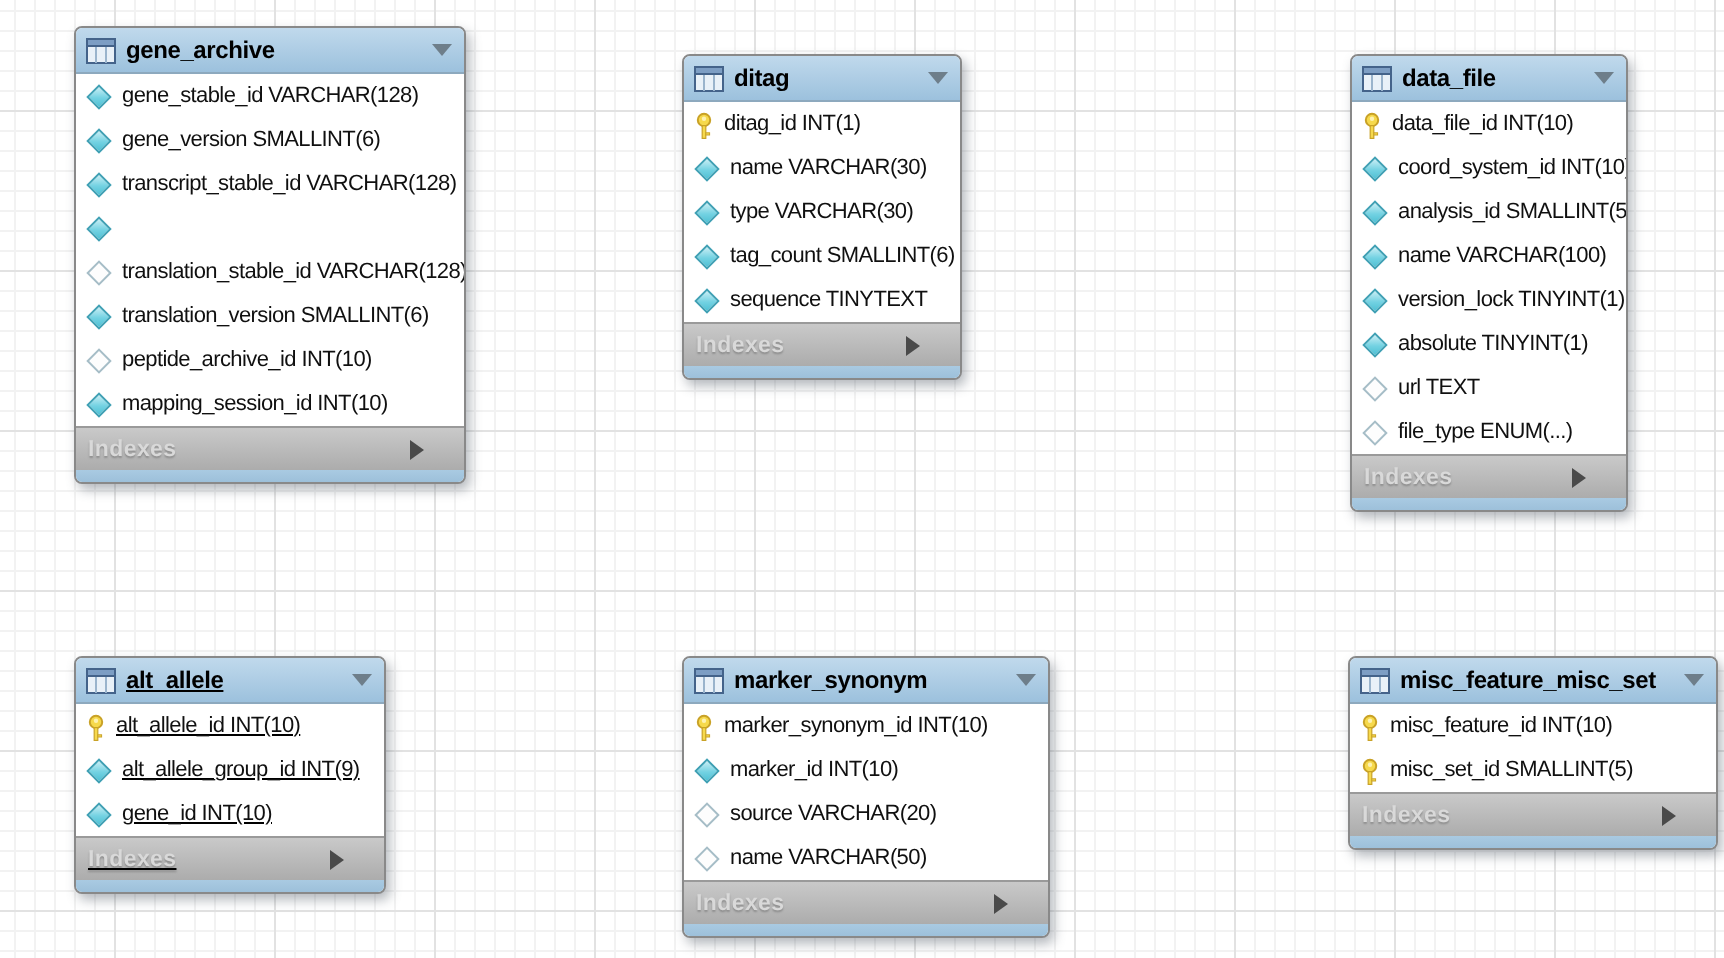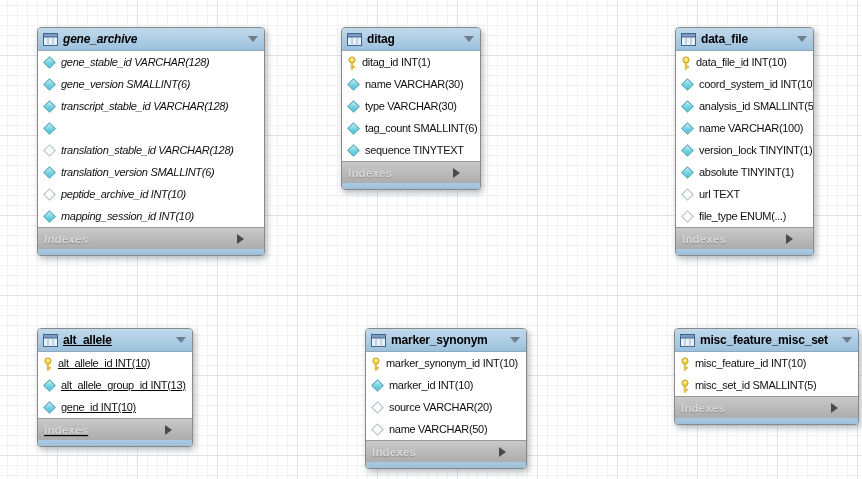--- a/index.html
+++ b/index.html
@@ -55,25 +55,25 @@
   .flabel{
     font-size:11.5px;font-weight:bold;color:#d9d9d9;
     text-shadow:0 1px 1px #8d8d8d;letter-spacing:0.2px;
   }
   .farrow{
     width:0;height:0;
     border-top:5px solid transparent;border-bottom:5px solid transparent;
     border-left:7px solid #4a4a4a;
   }
   .bstrip{height:6px;background:linear-gradient(#a9cae2,#9dc0da);}
-  #tbl-gene-archive{left:37px;top:27px;width:228px;font-style:italic;}
+  #tbl-gene-archive{left:37px;top:13px;width:196px;}
   #tbl-ditag{left:341px;top:27px;width:140px;}
   #tbl-data-file{left:675px;top:27px;width:139px;}
   #tbl-alt-allele{left:37px;top:328px;width:156px;text-decoration:underline;}
-  #tbl-marker-synonym{left:341px;top:328px;width:162px;margin-left:24px;}
+  #tbl-marker-synonym{left:341px;top:328px;width:184px;}
   #tbl-misc-feature-misc-set{left:638px;top:328px;width:185px;margin-left:36px;}
 </style>
 </head>
 <body>
 
 <svg width="0" height="0" style="position:absolute">
   <defs>
     <g id="def-table-icon">
       <rect x="0.5" y="0.5" width="14" height="12" fill="#e9f1f8" stroke="#44638a"></rect>
       <rect x="0.5" y="0.5" width="14" height="3.5" fill="#7d9ec4" stroke="#44638a"></rect>
@@ -239,21 +239,21 @@
     </div>
     <div class="body">
       <div class="row">
           <svg class="ic keysvg" viewBox="0 0 10 14">
             <use href="#def-key-icon"></use>
           </svg>
           <span class="ctext">alt_allele_id INT(10)</span>
         </div>
       <div class="row">
           <span class="ic dia dF"></span>
-          <span class="ctext">alt_allele_group_id INT(13)</span>
+          <span class="ctext">alt_allele_group_id INT(9)</span>
         </div>
       <div class="row">
           <span class="ic dia dF"></span>
           <span class="ctext">gene_id INT(10)</span>
         </div>
     </div>
     <div class="ftr">
       <span class="flabel">Indexes</span>
       <span class="farrow"></span>
     </div>

